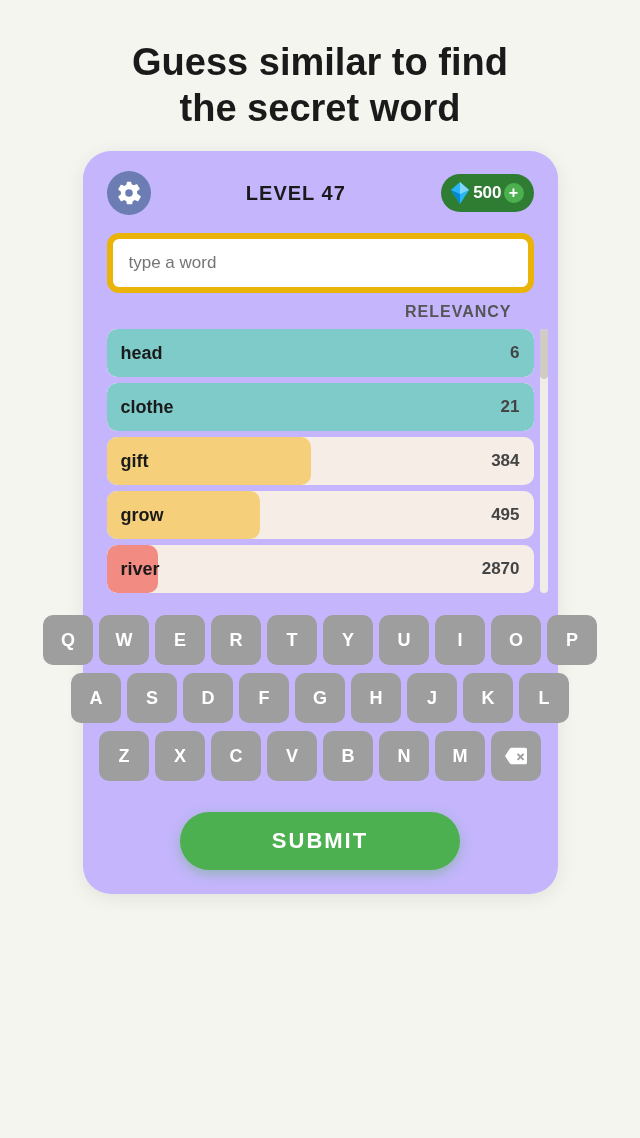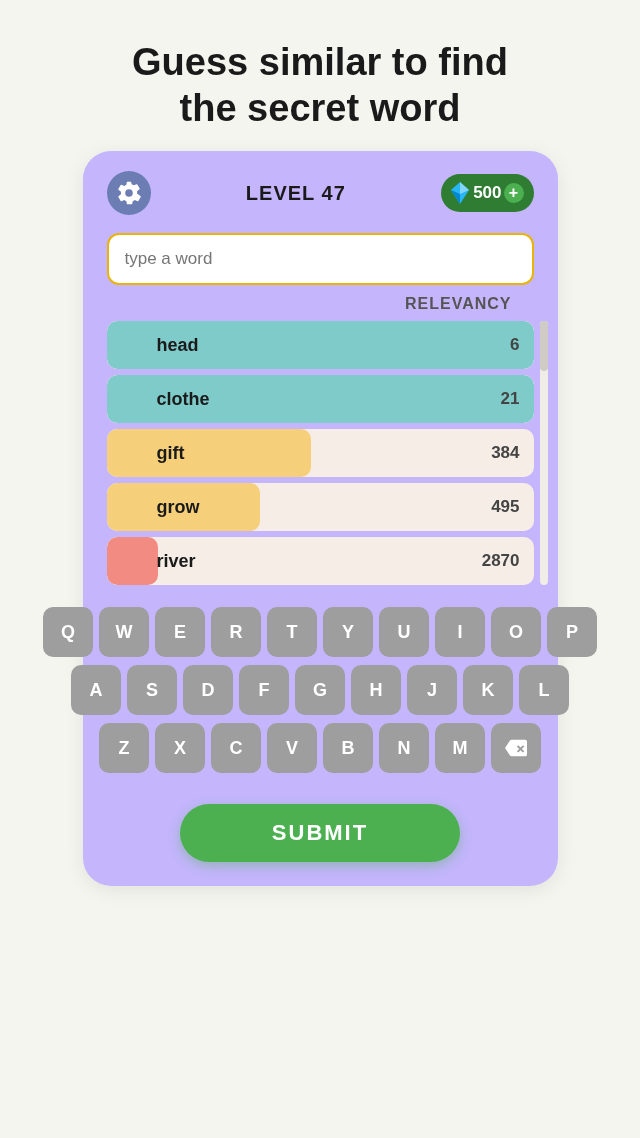--- a/index.html
+++ b/index.html
@@ -91,21 +91,21 @@
       justify-content: center;
       color: white;
       font-size: 16px;
       font-weight: 900;
       cursor: pointer;
       margin-left: 2px;
     }
 
     .search-input {
       width: 100%;
-      border: 2px solid #eab308;
+      border: 6px solid #eab308;
       border-radius: 12px;
       padding: 14px 16px;
       font-size: 17px;
       color: #aaa;
       outline: none;
       margin-bottom: 10px;
     }
 
     .relevancy-header {
       text-align: right;
@@ -163,21 +163,20 @@
     }
 
     .word-text {
       position: relative;
       z-index: 1;
       font-size: 18px;
       font-weight: 600;
       color: #1a1a1a;
       padding-left: 14px;
       flex: 1;
-      margin-left: 36px;
     }
 
     .word-score {
       position: relative;
       z-index: 1;
       font-size: 17px;
       font-weight: 700;
       color: #444;
       padding-right: 14px;
     }

